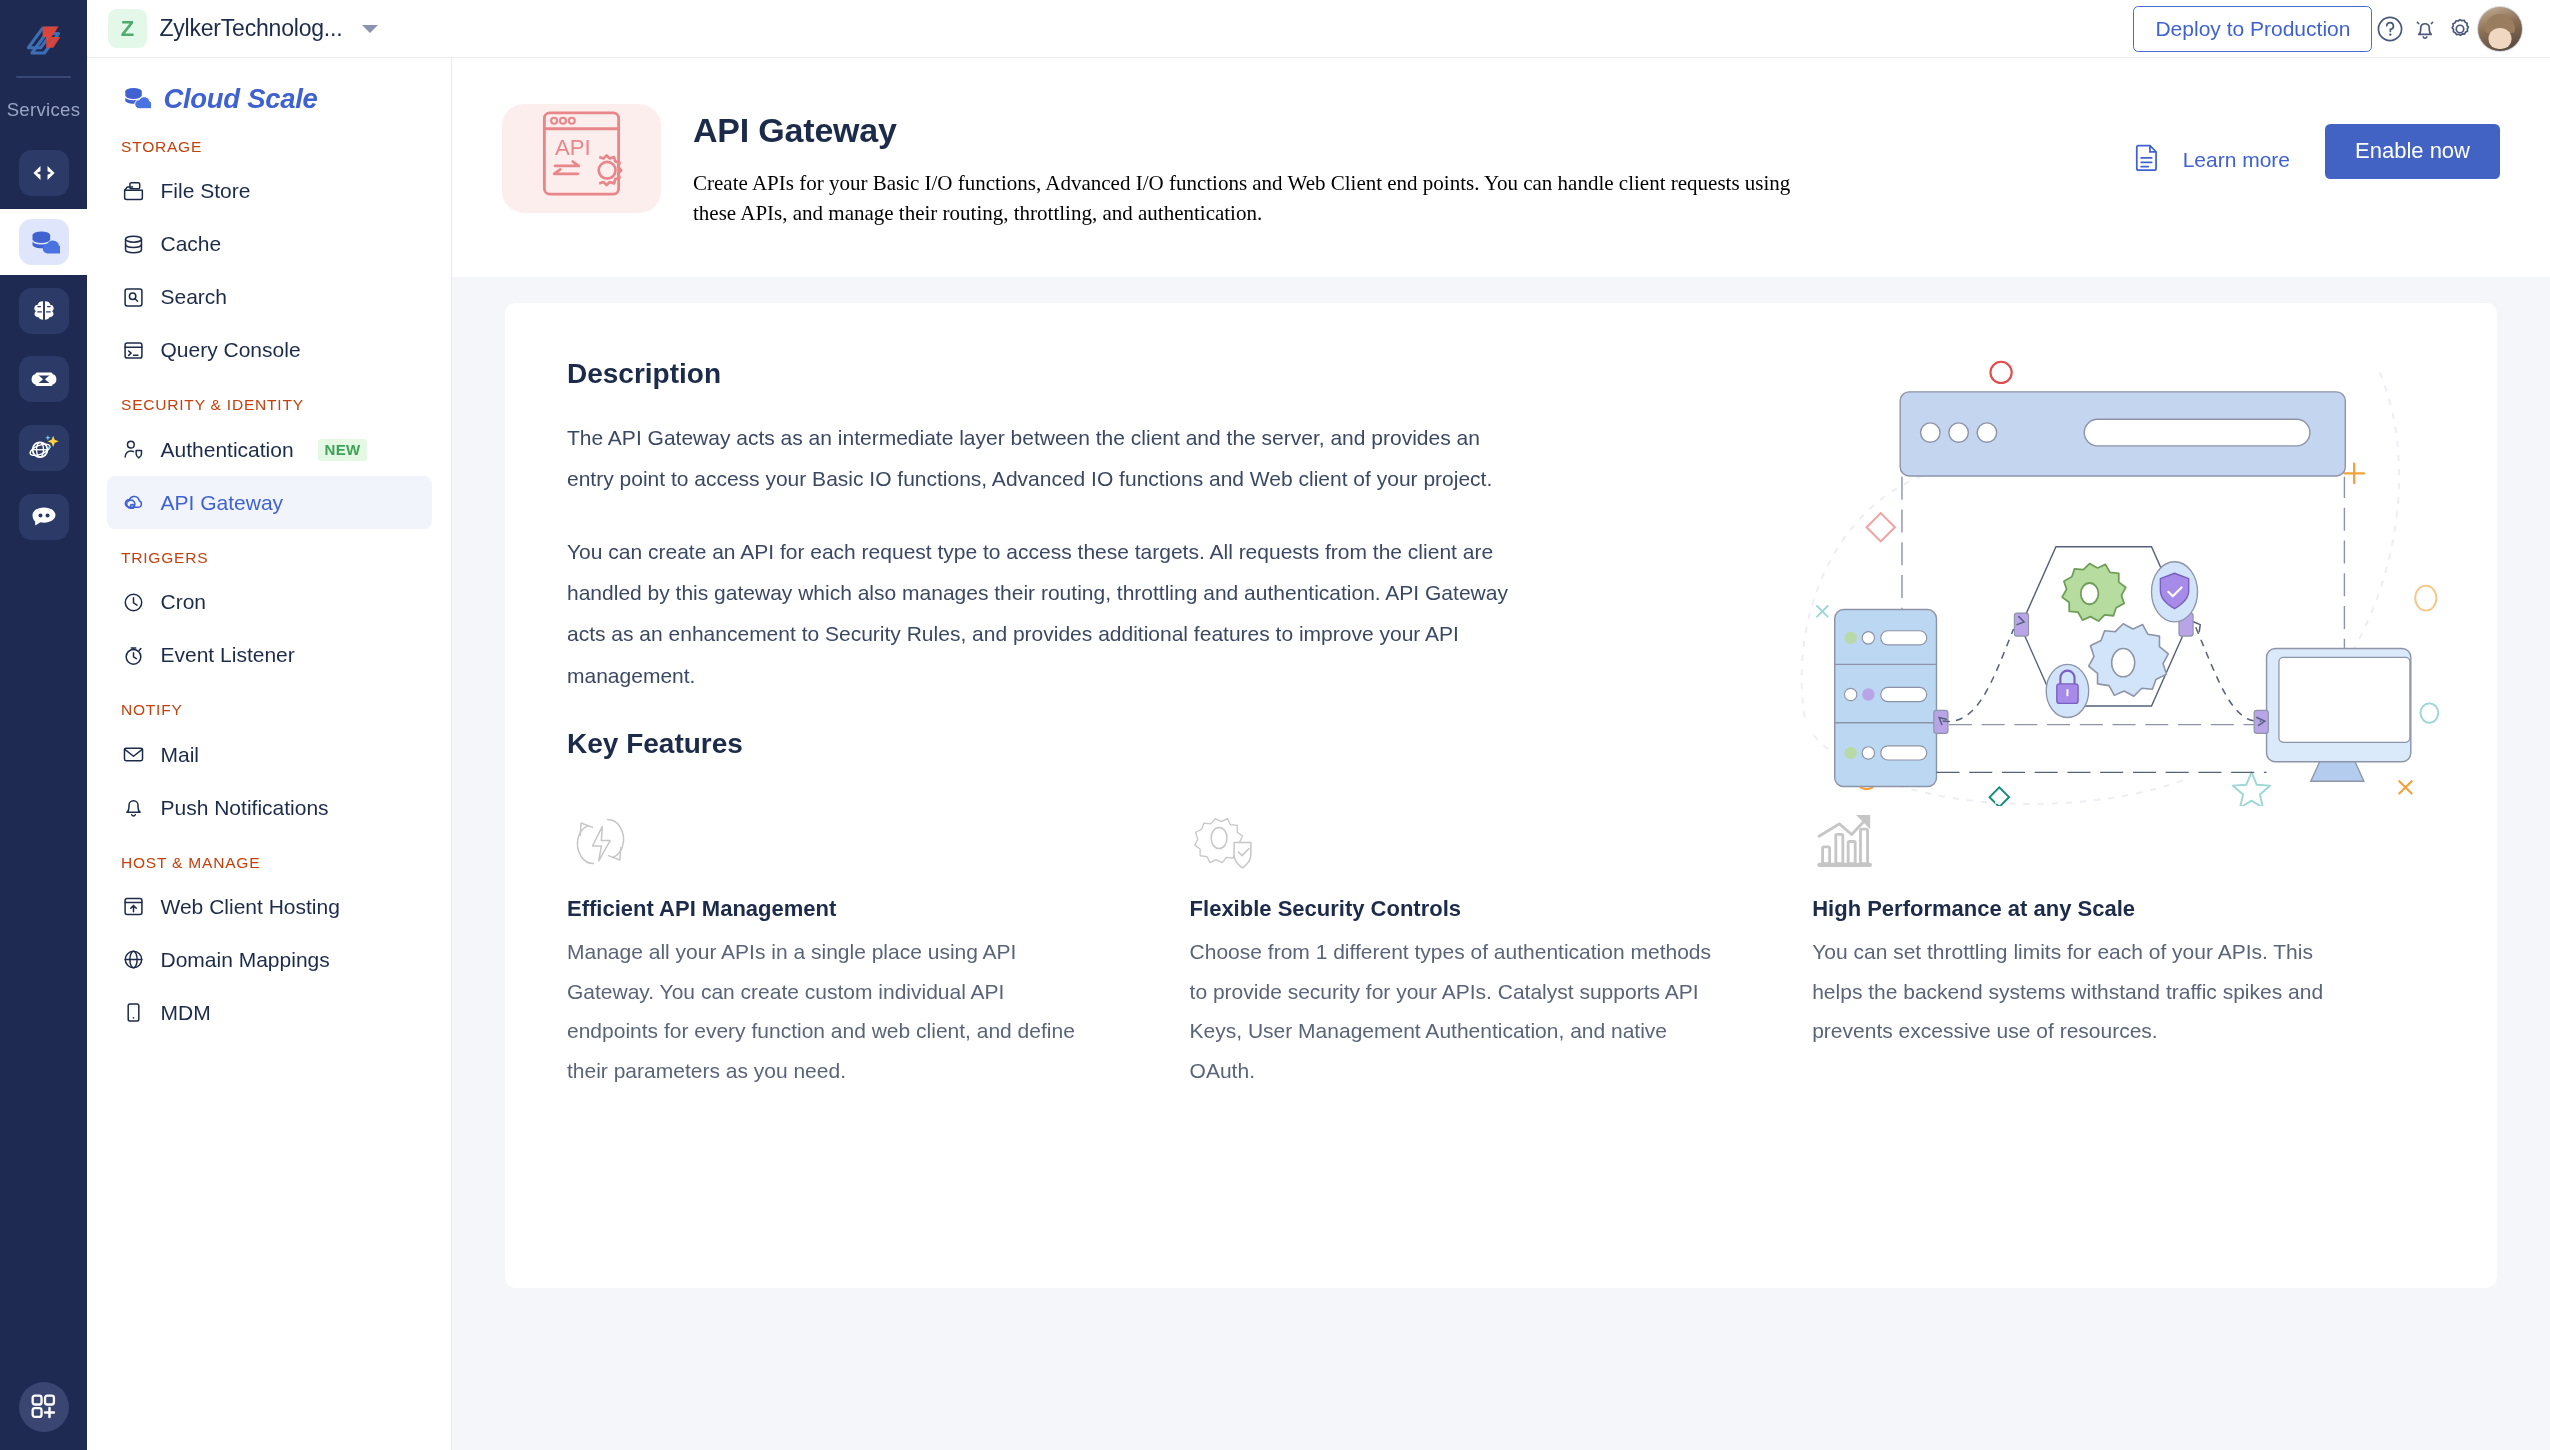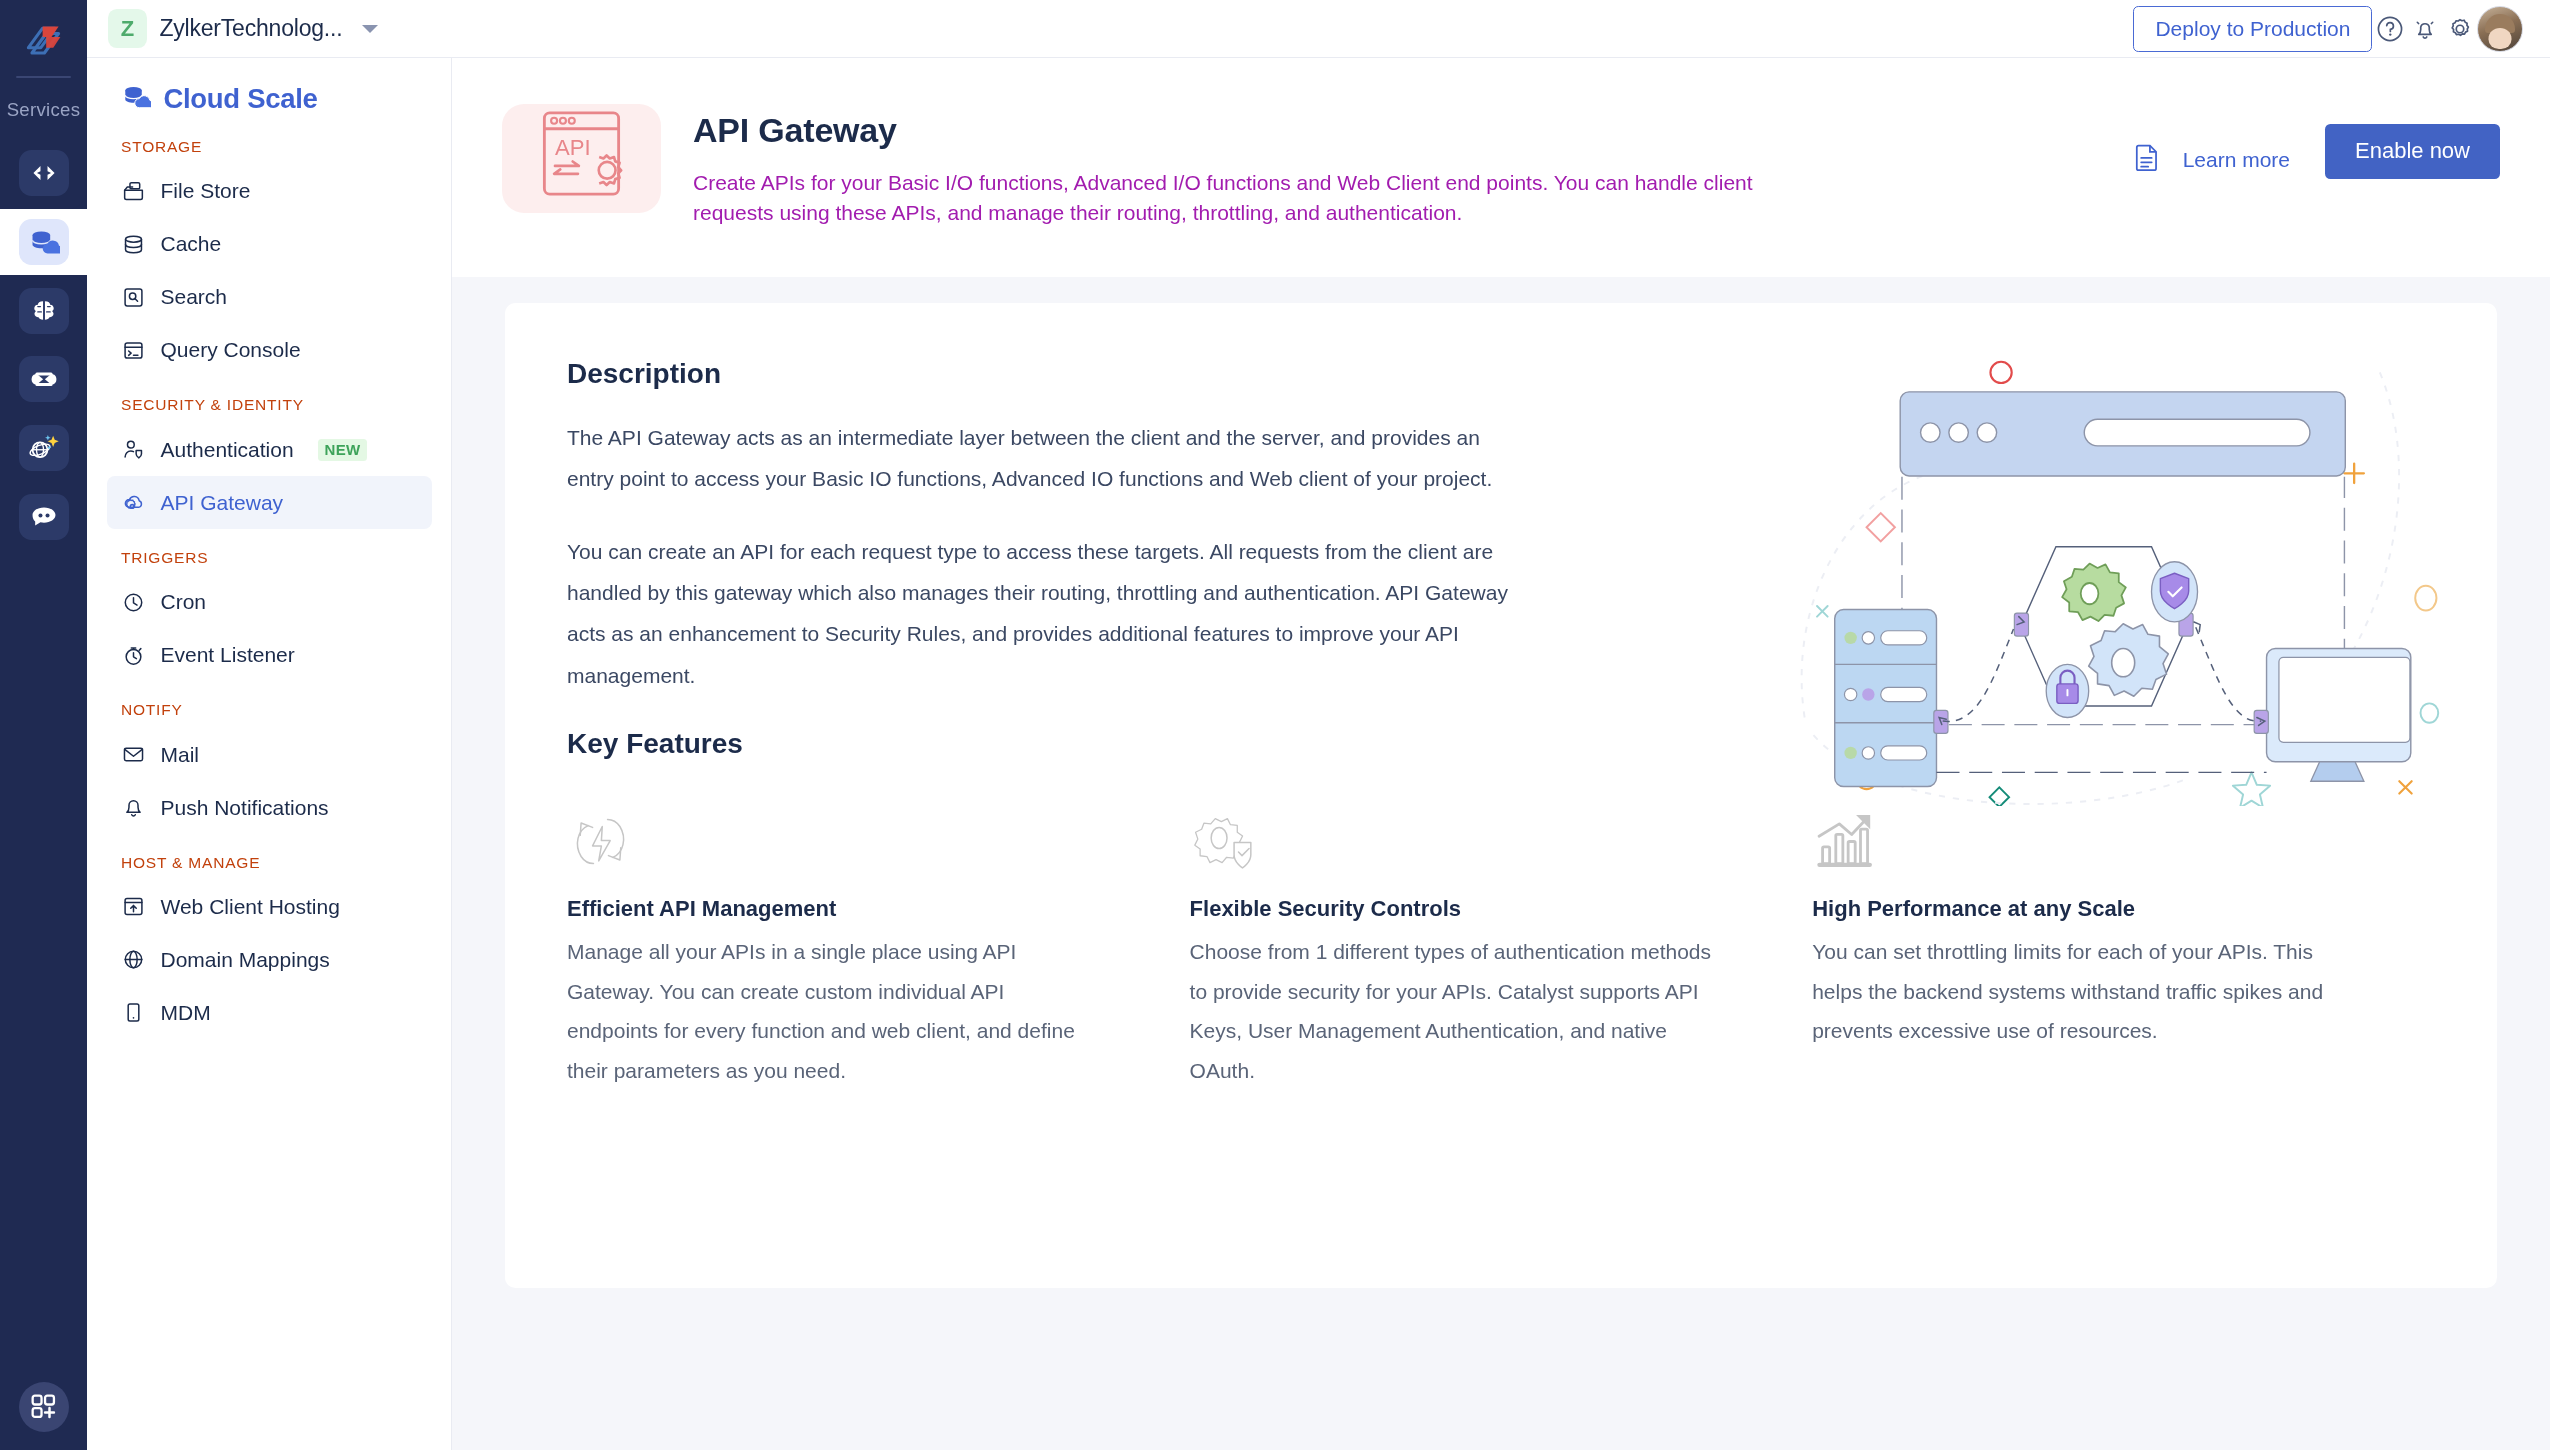--- a/index.html
+++ b/index.html
@@ -97,21 +97,21 @@
 
   
   .body { flex: 1; display: flex; min-height: 0; }
 
   
   .sidebar {
     width: 365px; flex: 0 0 365px; background: #fff; border-right: 0.9px solid #e9ebf2;
     padding: 25px 0 0 0; overflow: hidden;
   }
   .svc-title {
-    display: flex; align-items: flex-start; gap: 12.4px; padding: 0 0 0 34px; margin-bottom: 23px;
+    display: flex; align-items: flex-end; gap: 12.4px; padding: 0 0 0 34px; margin-bottom: 23px; font-style: italic;
   }
   .svc-title-text { font-size: 27.5px; color: #3f62d0; font-weight: 600; letter-spacing: -0.3px; }
   .nav-group { margin-bottom: 8.9px; }
   .nav-head {
     font-size: 15.5px; color: #c2410c; letter-spacing: 0.8px; padding: 0 0 0 34px;
     margin: 19.5px 0 8.9px 0; font-weight: 400;
   }
   .nav-item {
     display: flex; align-items: center; gap: 15px; height: 53px;
     margin: 0 19.5px 0 19.5px; padding-left: 14px; border-radius: 8px;
@@ -129,21 +129,21 @@
   .hero {
     background: #fff; padding: 46px 50px 48px 50px; display: flex; align-items: flex-start; gap: 32px;
     flex: 0 0 auto;
   }
   .hero-icon {
     width: 159px; height: 109px; border-radius: 22px; background: #fdeeee;
     display: flex; align-items: flex-start; justify-content: center; flex: 0 0 159px;
   }
   .hero-text { flex: 1; min-width: 0; padding-top: 7px; }
   .hero-title { font-size: 34px; font-weight: 700; color: #1c2b4a; margin-bottom: 17.7px; letter-spacing: -0.2px; }
-  .hero-desc { font-size: 21px; line-height: 1.45; color: #a21caf; max-width: 1142px; }
+  .hero-desc { font-size: 21px; line-height: 1.45; color: #000000; max-width: 1142px; font-family: Liberation Serif, serif; }
   .hero-actions { display: flex; align-items: center; gap: 35px; padding-top: 19.5px; margin-left: 26.6px; }
   .learn-more { display: flex; align-items: center; gap: 22px; color: #3f62d0; font-size: 21px; cursor: pointer; margin-top: 17px; }
   .enable-btn {
     background: #4263c4; color: #fff; font-size: 22px; border: none; border-radius: 5.3px;
     padding: 0 30px; height: 55px; cursor: pointer; font-family: "Liberation Sans", sans-serif;
   }
 
   .content-wrap { flex: 1; padding: 26.6px 53px 0 53px; background: #f5f6fa; min-height: 0; }
   .card {
     background: #fff; border-radius: 10.6px; height: 985px; padding: 55px 62px; position: relative; overflow: hidden;

